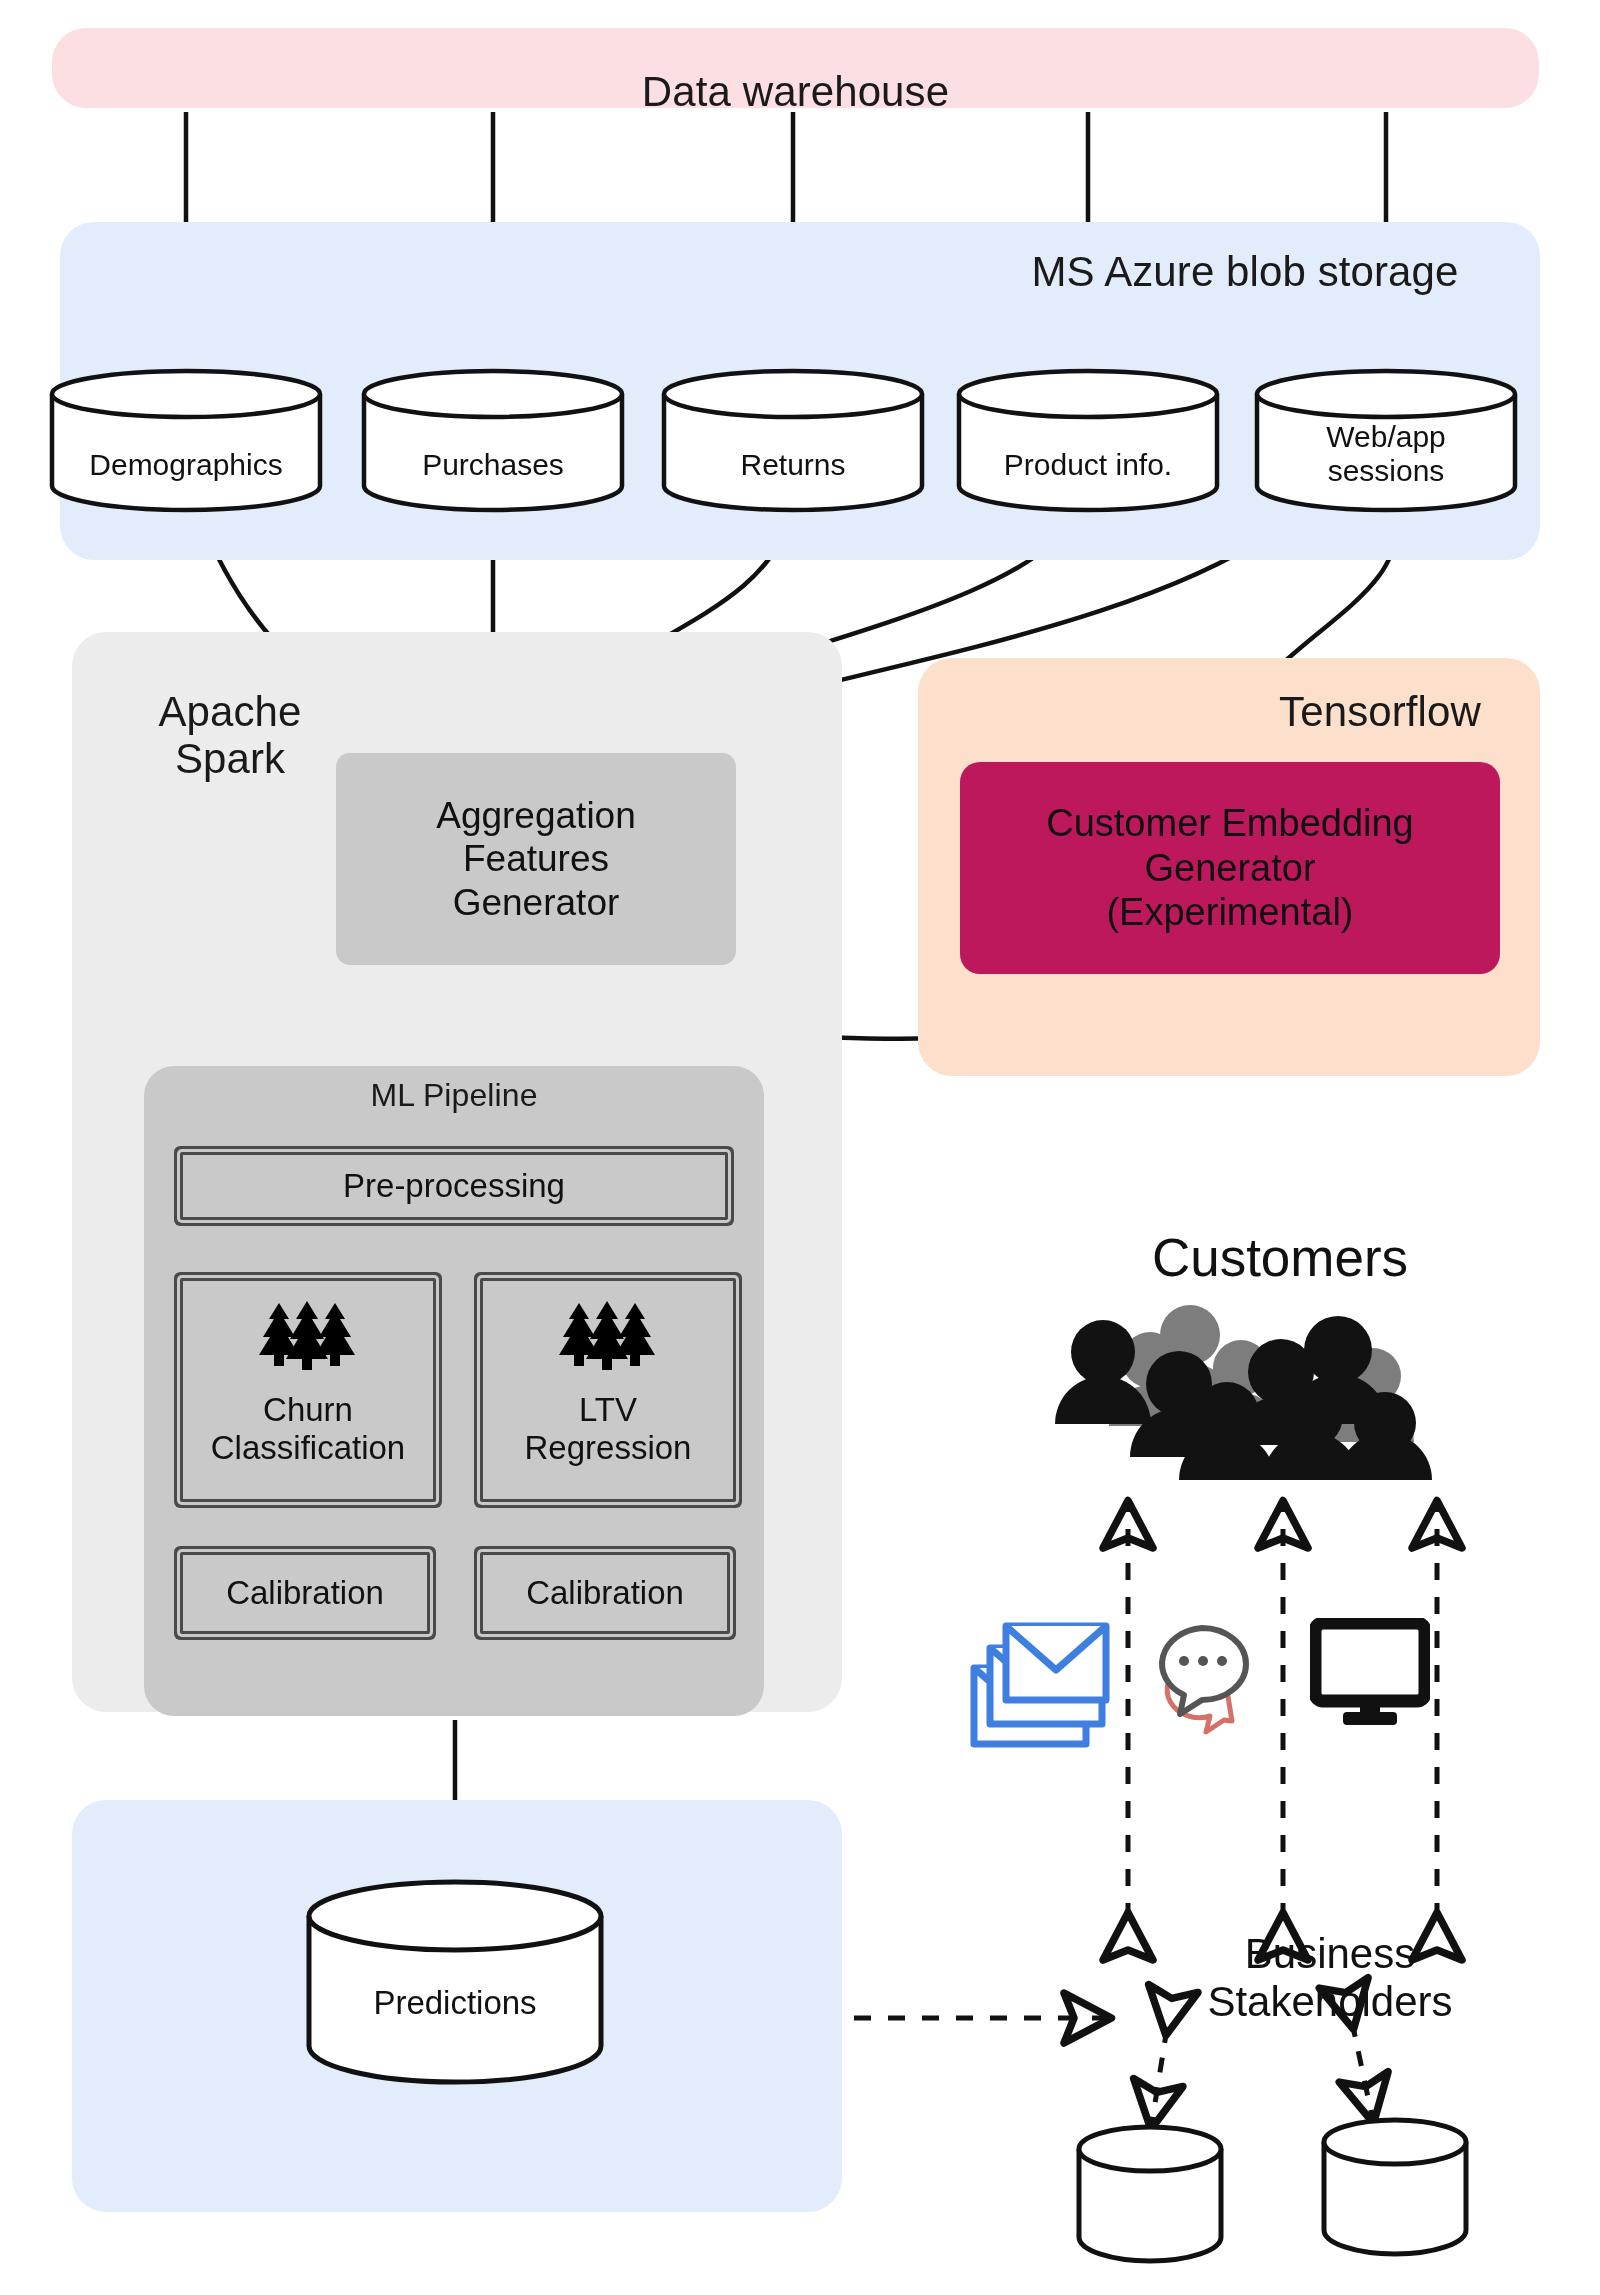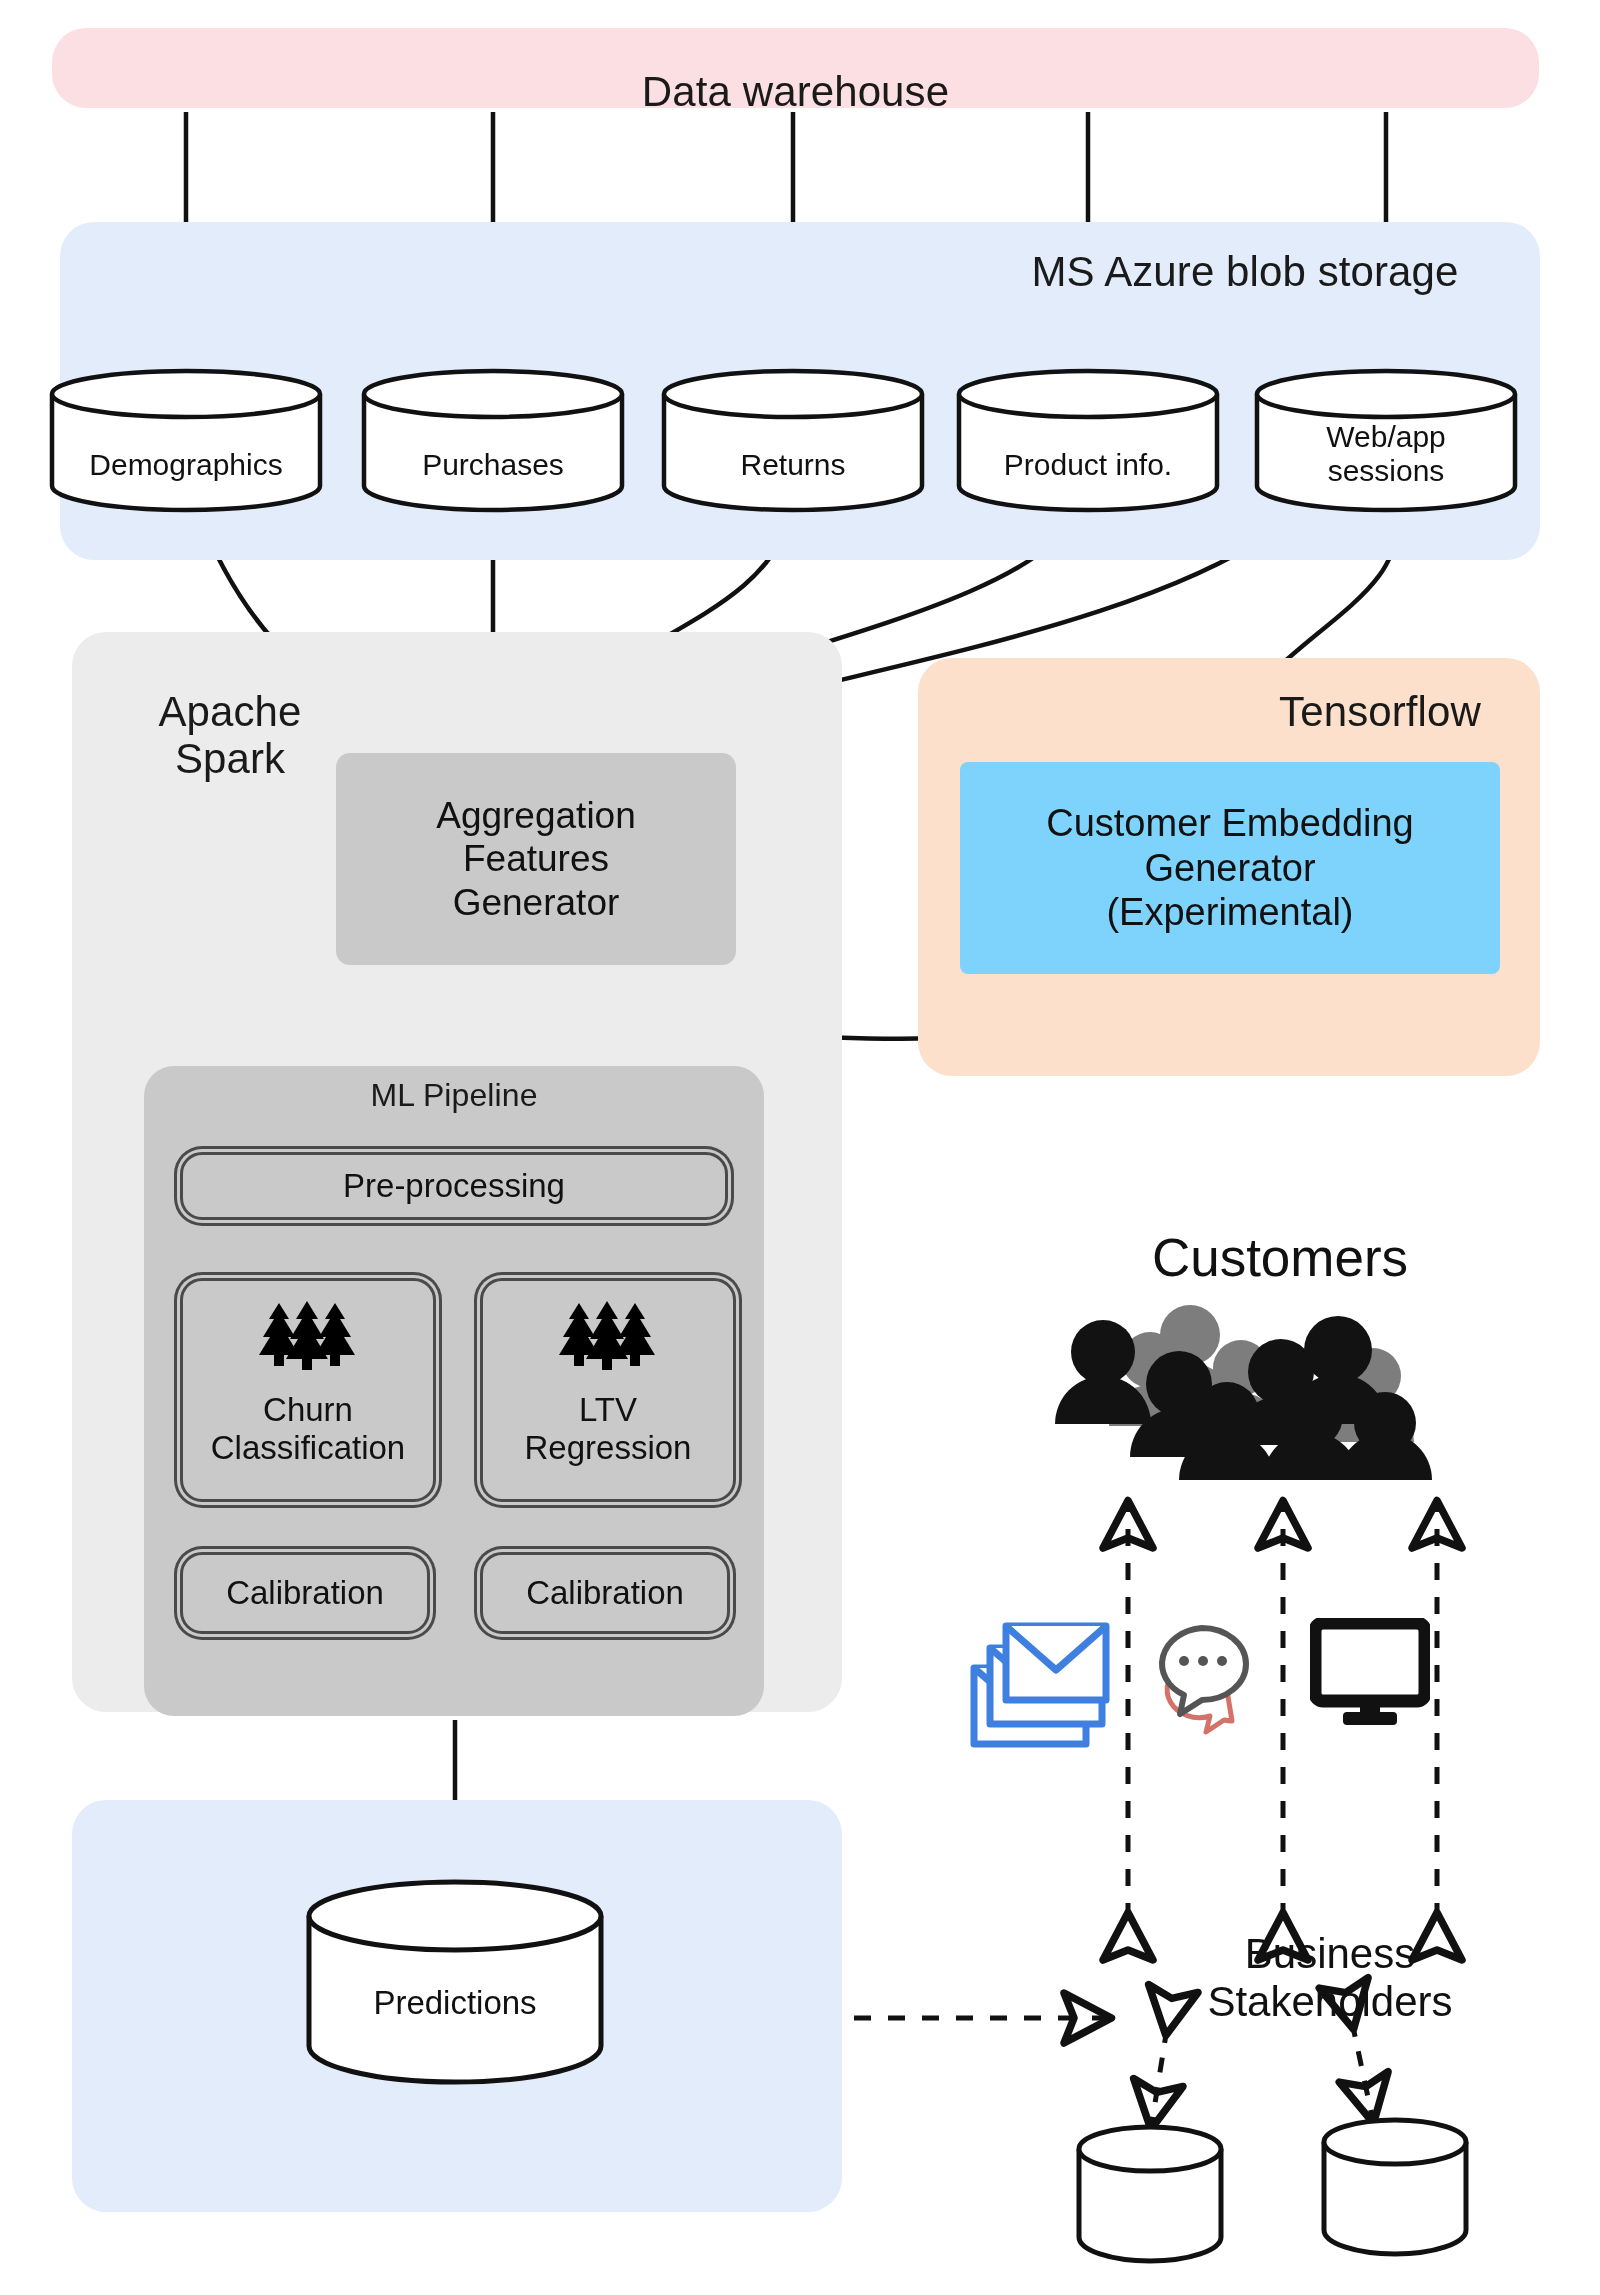--- a/index.html
+++ b/index.html
@@ -56,29 +56,29 @@
     line-height: 1.18;
     white-space: pre-line;
     color: #111111;
   }
   .pbox-gray {
     background: #c9c9c9;
     border-radius: 14px;
     font-size: 37px;
   }
   .pbox-orange {
-    background: #7dd3fc;
-    border-radius: 8px;
+    background: #be185d;
+    border-radius: 20px;
     font-size: 38px;
   }
   
   .pbox-outline {
     background: #c9c9c9;
     border: 3px solid #4a4a4a;
-    border-radius: 22px;
+    border-radius: 2px;
     box-shadow: 0 0 0 3px #c9c9c9, 0 0 0 6px #4a4a4a;
     font-size: 33px;
   }
 
   .model-label {
     position: absolute;
     left: 0; right: 0;
     text-align: center;
     white-space: pre-line;
     line-height: 1.15;

